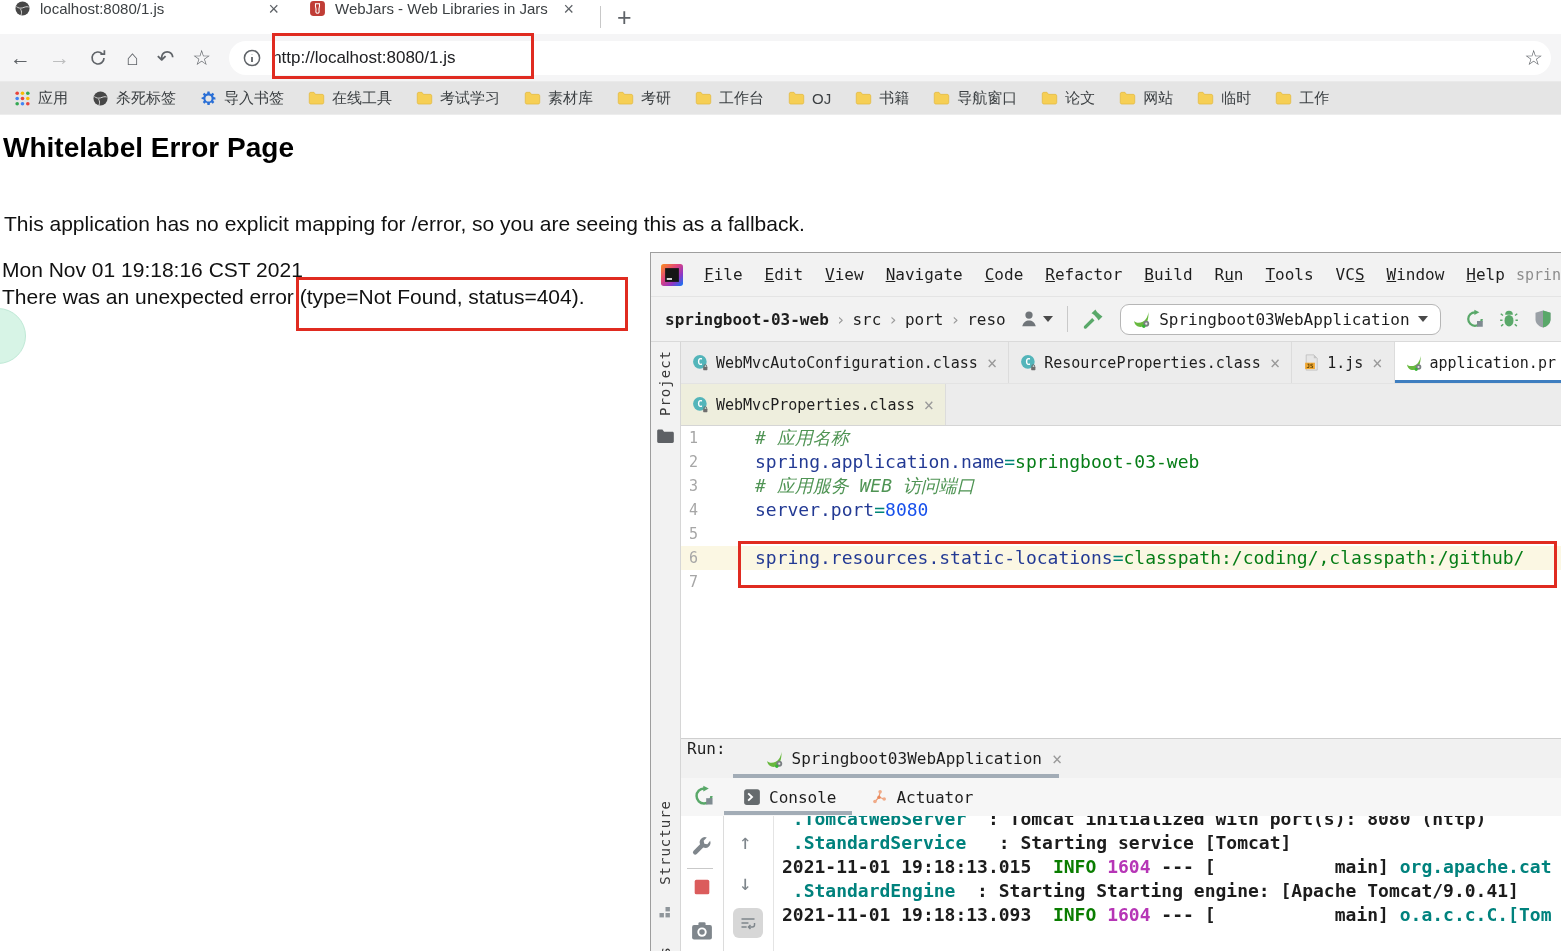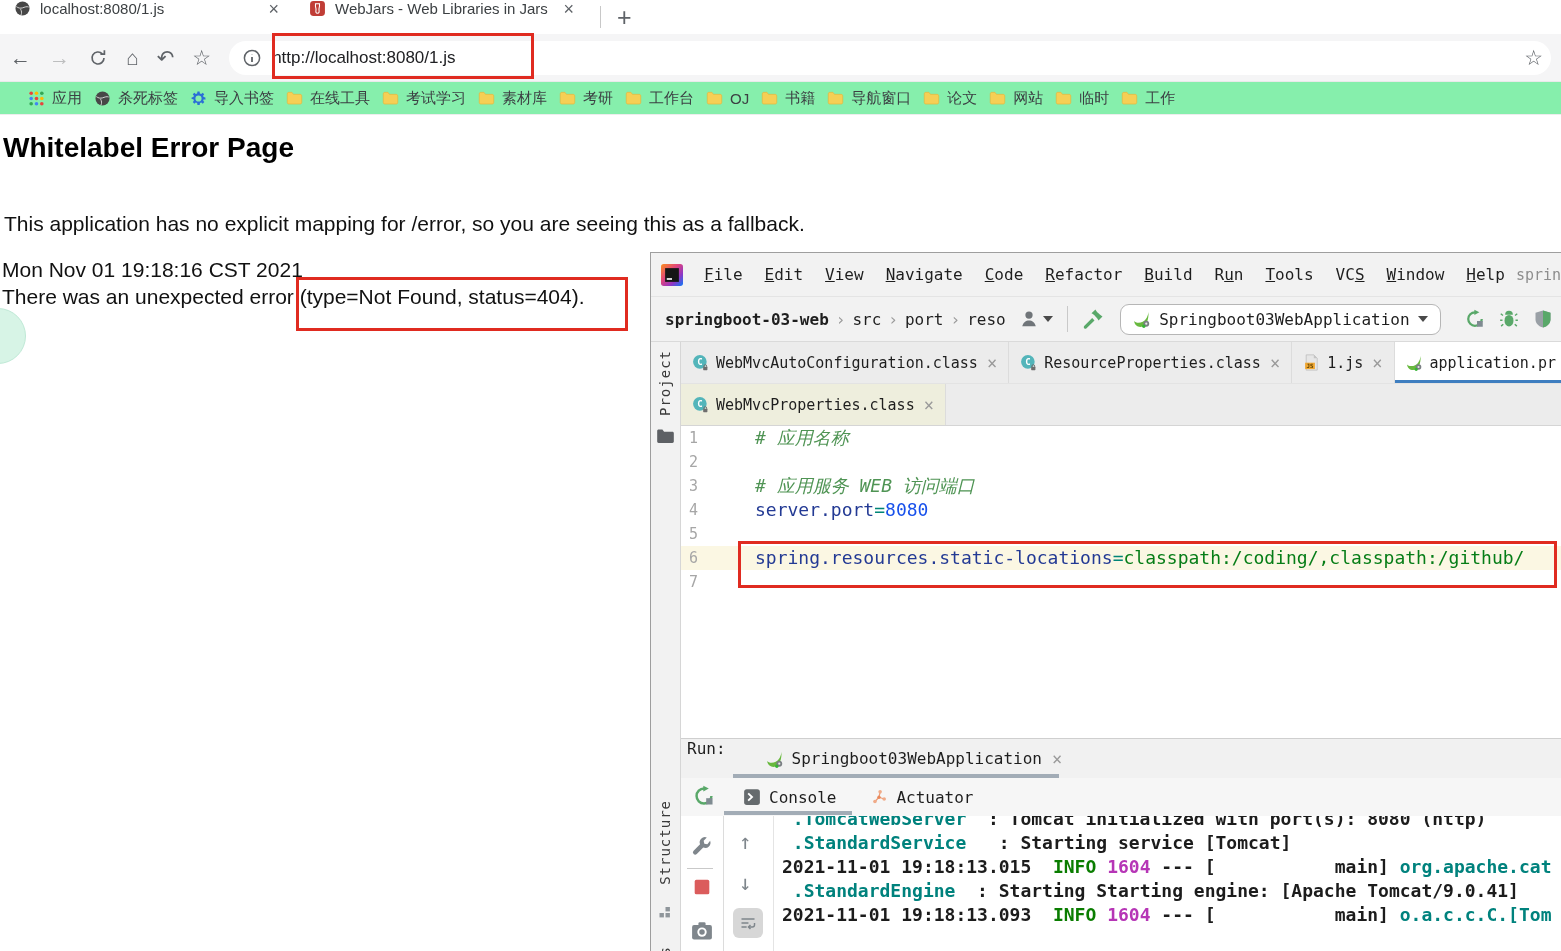--- a/index.html
+++ b/index.html
@@ -22,22 +22,22 @@
 
   .navbar{position:absolute;top:34px;left:0;right:0;height:48px;background:#f5f5f6;
           display:flex;align-items:center;padding:0 10px;gap:18px;box-sizing:border-box;border-bottom:1px solid #eaeaea}
   .navg{font-size:21px;color:#5f6368;line-height:1;cursor:pointer}
   .navg.disabled{color:#bdbebf}
   .urlpill{flex:1;height:34px;border-radius:17px;background:#fff;display:flex;align-items:center;min-width:0}
   .urlpill .icon{margin:0 10px 0 13px}
   .urltext{font-size:17px;color:#202124;white-space:nowrap;overflow:hidden;flex:1}
   .star-right{margin:0 8px 0 12px}
 
-  .bookmarks{position:absolute;top:82px;left:0;right:0;height:33px;background:#86efac;display:flex;
-             align-items:center;padding-left:28px;gap:12px;border-bottom:1px solid #ededed;box-sizing:border-box}
+  .bookmarks{position:absolute;top:82px;left:0;right:0;height:33px;background:#e5e5e5;display:flex;
+             align-items:center;padding-left:14px;gap:24px;border-bottom:1px solid #ededed;box-sizing:border-box}
   .bm{display:flex;align-items:center;gap:7px;font-size:15px;color:#3c4043;cursor:pointer;white-space:nowrap}
 
   
   .ep-title{position:absolute;left:3px;top:132px;margin:0;font-size:28px;font-weight:700;color:#000}
   .ep-msg{position:absolute;left:4px;top:212px;margin:0;font-size:21px;color:#111}
   .ep-ts{position:absolute;left:2px;top:258px;font-size:21px;color:#111}
   .ep-err{position:absolute;left:2px;top:285px;font-size:21px;color:#111;white-space:pre}
   .cyan-dot{position:absolute;left:-30px;top:308px;width:54px;height:54px;border-radius:50%;
             background:#d7f4e6;border:1px solid #bfe9d6}
 
@@ -493,21 +493,21 @@
           </svg>
         </span>
         <span>WebMvcProperties.class</span>
         <span class="tclose">×</span>
       </div>
     </div>
 
   <div class="editor">
     <div class="code">
         <div class="cline"><span class="ln">1</span><span class="lt"><span class="tk-comment"># 应用名称</span></span></div>
-        <div class="cline"><span class="ln">2</span></div>
+        <div class="cline"><span class="ln">2</span><span class="lt"><span class="tk-key">spring.application.name</span><span class="tk-eq">=</span><span class="tk-value">springboot-03-web</span></span></div>
         <div class="cline"><span class="ln">3</span><span class="lt"><span class="tk-comment"># 应用服务 WEB 访问端口</span></span></div>
         <div class="cline"><span class="ln">4</span><span class="lt"><span class="tk-key">server.port</span><span class="tk-eq">=</span><span class="tk-number">8080</span></span></div>
         <div class="cline"><span class="ln">5</span><span class="lt"></span></div>
         <div class="cline hl"><span class="ln">6</span><span class="lt"><span class="tk-key">spring.resources.static-locations</span><span class="tk-eq">=</span><span class="tk-value">classpath:/coding/,classpath:/github/</span></span></div>
         <div class="cline"><span class="ln">7</span><span class="lt"></span></div>
       </div>
     <div class="anno-line"></div>
   </div>
 
   <div class="runheader">

